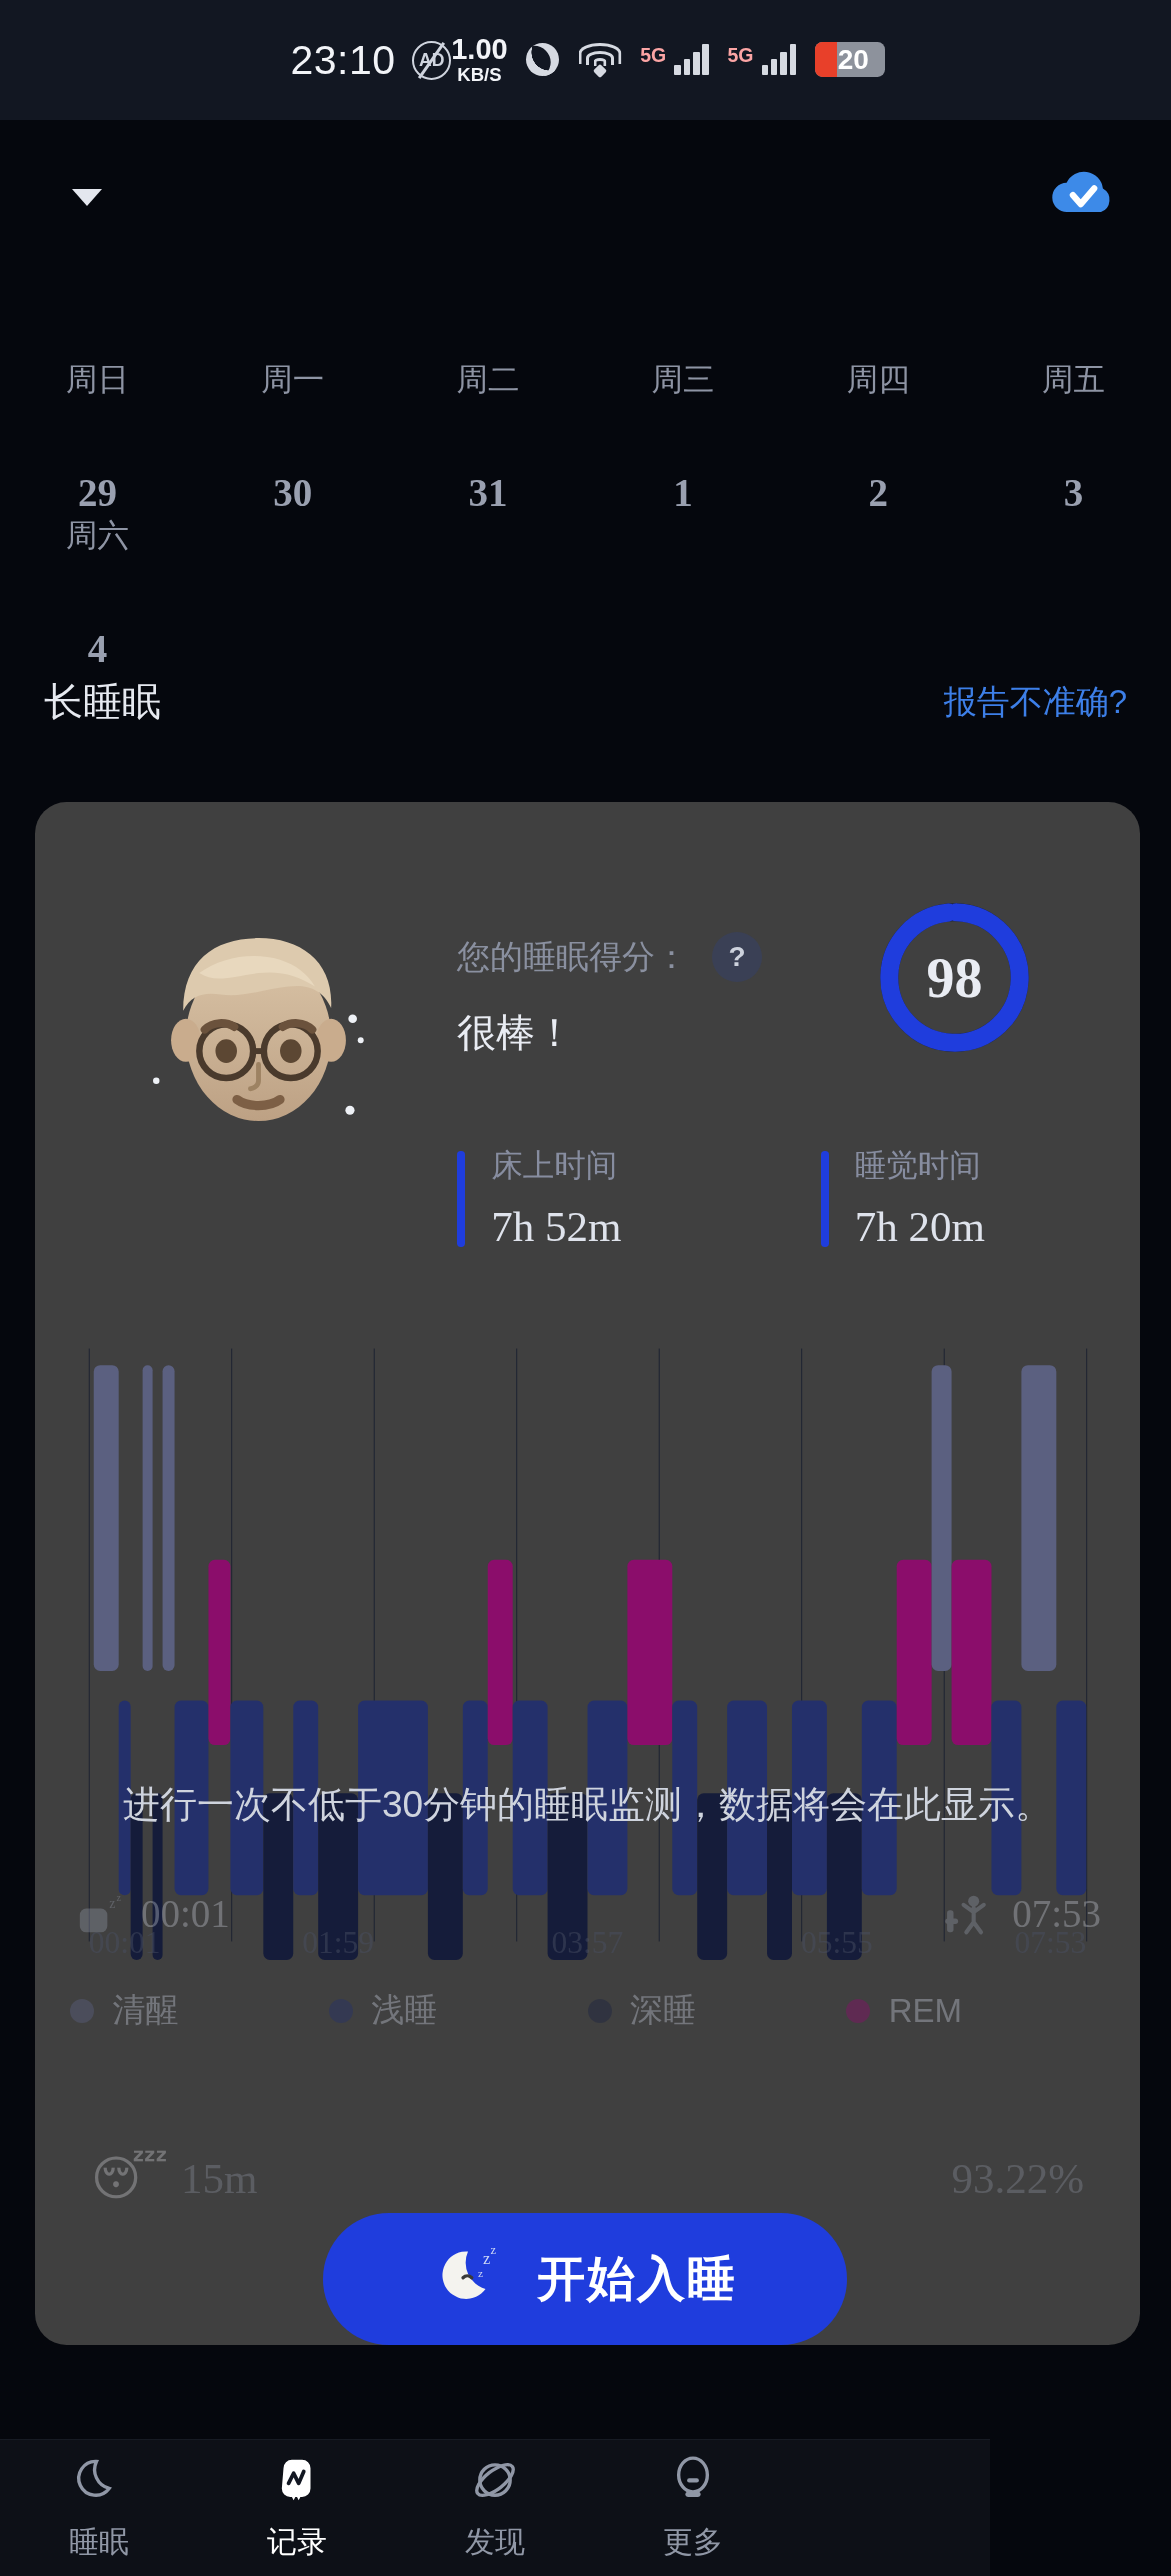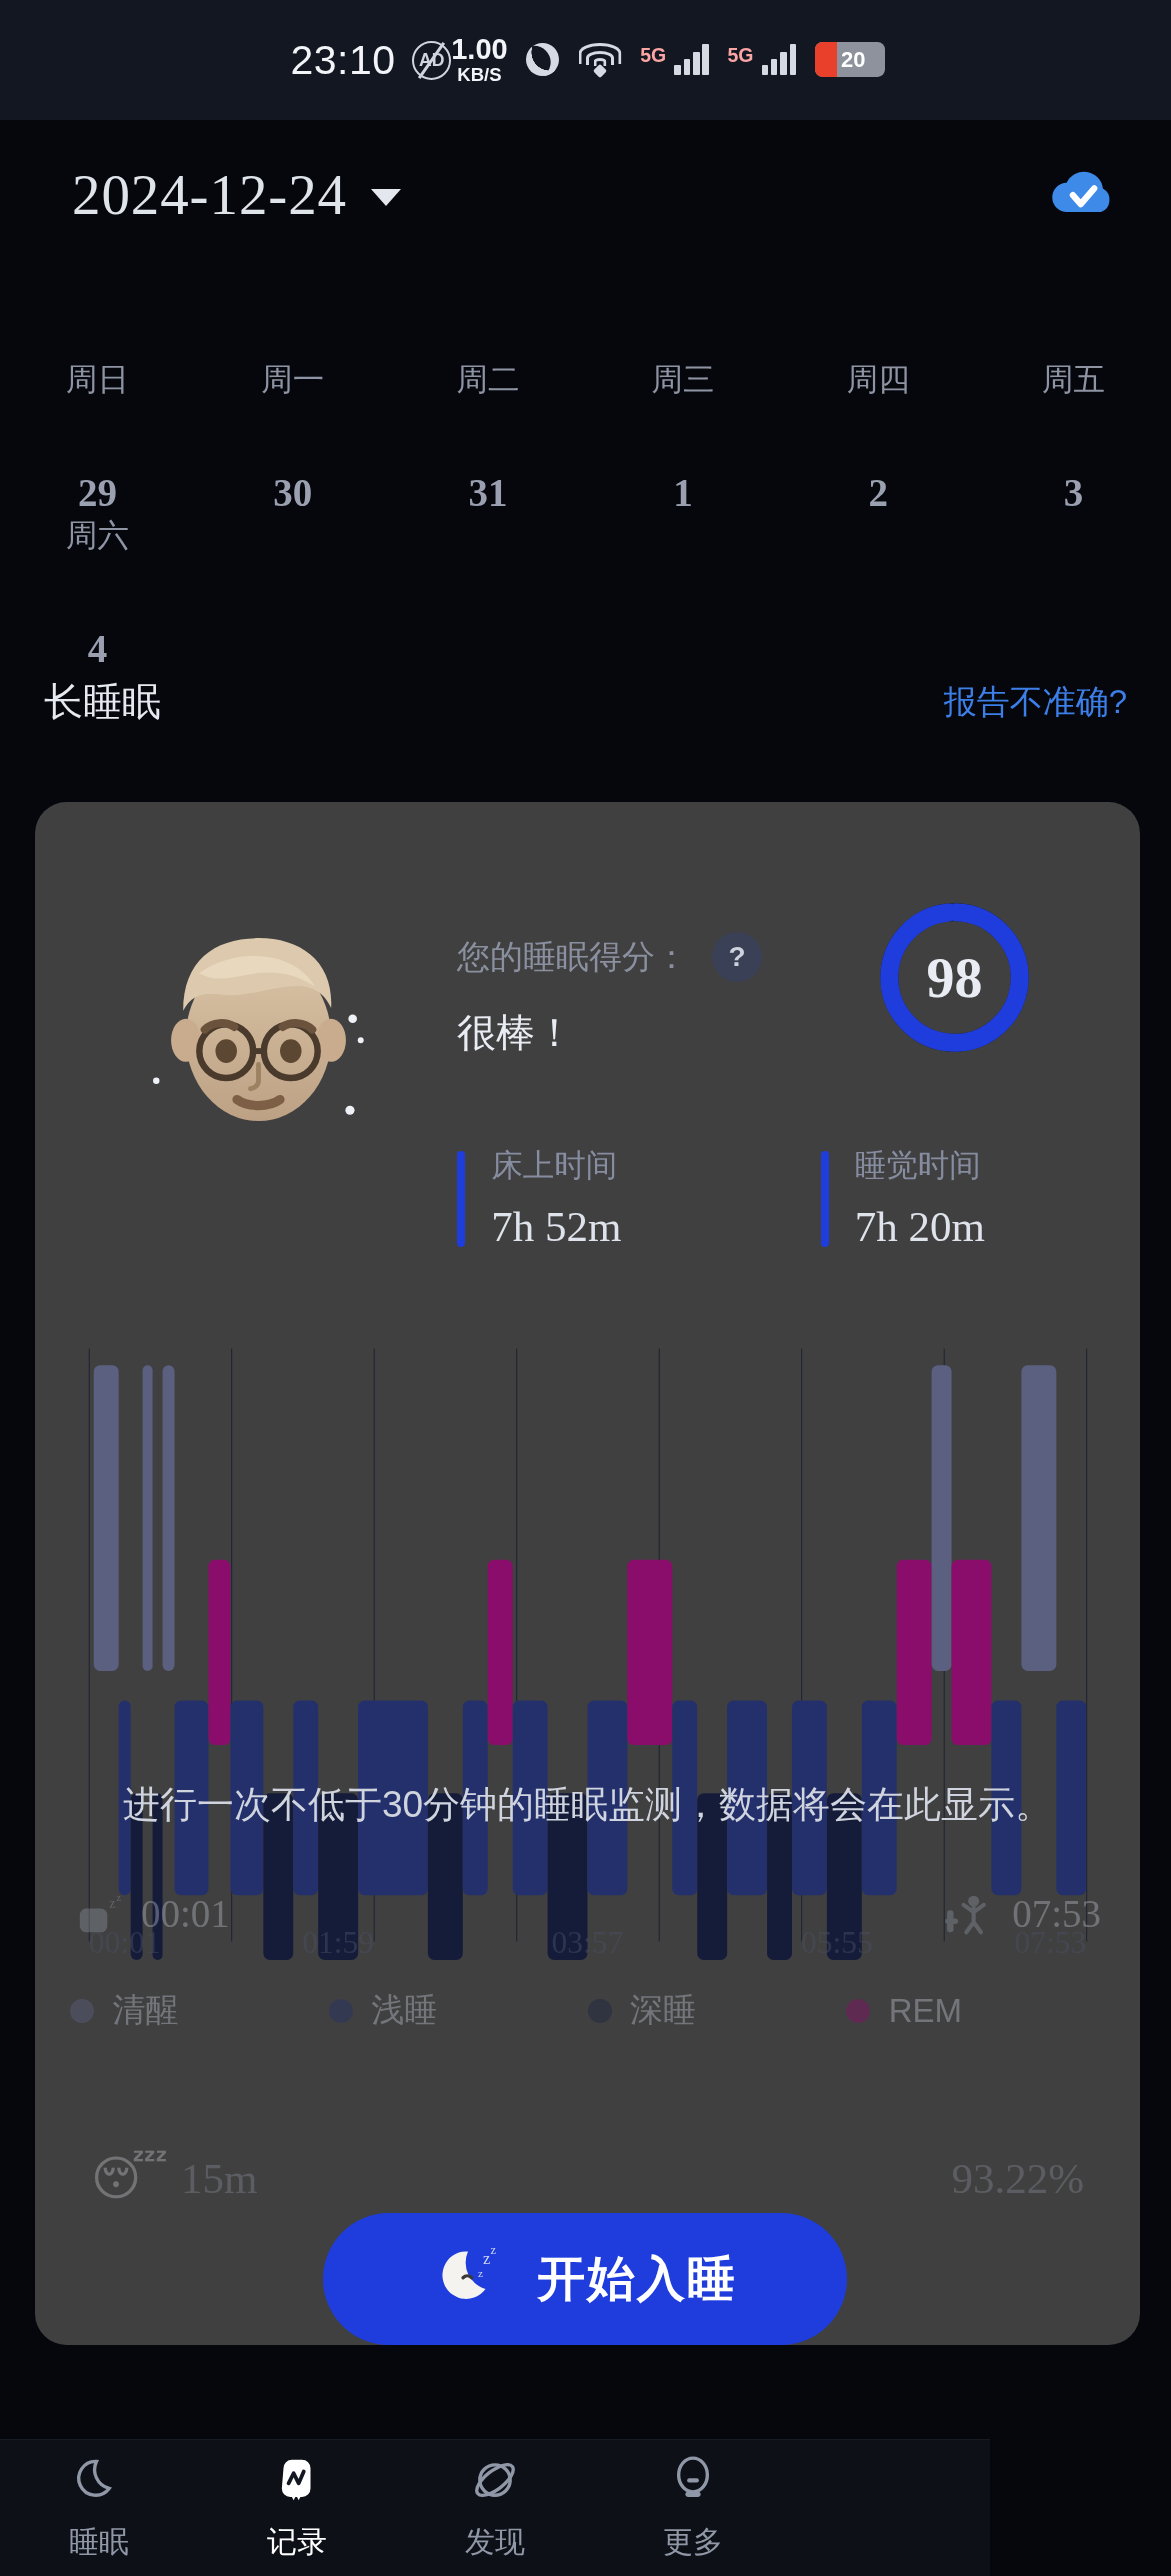--- a/index.html
+++ b/index.html
@@ -46,21 +46,21 @@
   .sig .g{font-size:19.5px;font-weight:700;color:#fca5a5;align-self:flex-start;margin-bottom:-2.8px;}
   .bars{display:flex;align-items:flex-end;gap:2.8px;}
   .bars span{width:6.5px;background:#d6dae2;border-radius:0.9px;}
   .bars span:nth-child(1){height:10.2px;}
   .bars span:nth-child(2){height:16.7px;}
   .bars span:nth-child(3){height:23px;}
   .bars span:nth-child(4){height:31px;}
   .battery{position:relative;width:70px;height:35px;border-radius:7.4px;background:#8d929c;
     display:flex;align-items:center;overflow:hidden;}
   .battery .fill{position:absolute;left:0;top:0;bottom:0;width:22px;background:#e8402a;}
-  .battery .pct{position:relative;width:100%;text-align:center;font-size:22px;
+  .battery .pct{position:relative;width:100%;text-align:center;font-size:28px;
     font-weight:700;color:#fff;padding-left:7.4px;}
 
   
   .header{position:absolute;top:120px;left:0;width:1171px;height:148px;
     display:flex;align-items:center;justify-content:space-between;padding:0 52px 0 72px;}
   .datepick{display:flex;align-items:center;gap:24px;}
   .datetext{font-family:"Liberation Serif","DejaVu Serif",serif;
     font-size:57px;color:#dfe3ea;letter-spacing:0.9px;}
   .caret{width:0;height:0;border-left:15px solid transparent;border-right:15px solid transparent;
     border-top:17.6px solid #e4e7ee;margin-top:7.4px;}
@@ -193,21 +193,20 @@
     <span class="battery">
       <span class="fill"></span>
       <span class="pct">20</span>
 
     </span>
   </div>
 </div>
 
 <div class="header">
   <div class="datepick">
-    <span class="datetext">2024-12-24</span>
     <span class="caret"></span>
   </div>
   <div class="cloudsync">
     <svg viewBox="0 0 64 64">
       <path d="M18 48a13 13 0 0 1-.6-26 17 17 0 0 1 32.3 5.2A11.5 11.5 0 0 1 48 48z" fill="#3d8ae8"></path>
       <path d="M23 33l7 8 12-14" stroke="#fff" stroke-width="5.5" fill="none" stroke-linecap="round" stroke-linejoin="round"></path>
     </svg>
   </div>
 </div>
 

